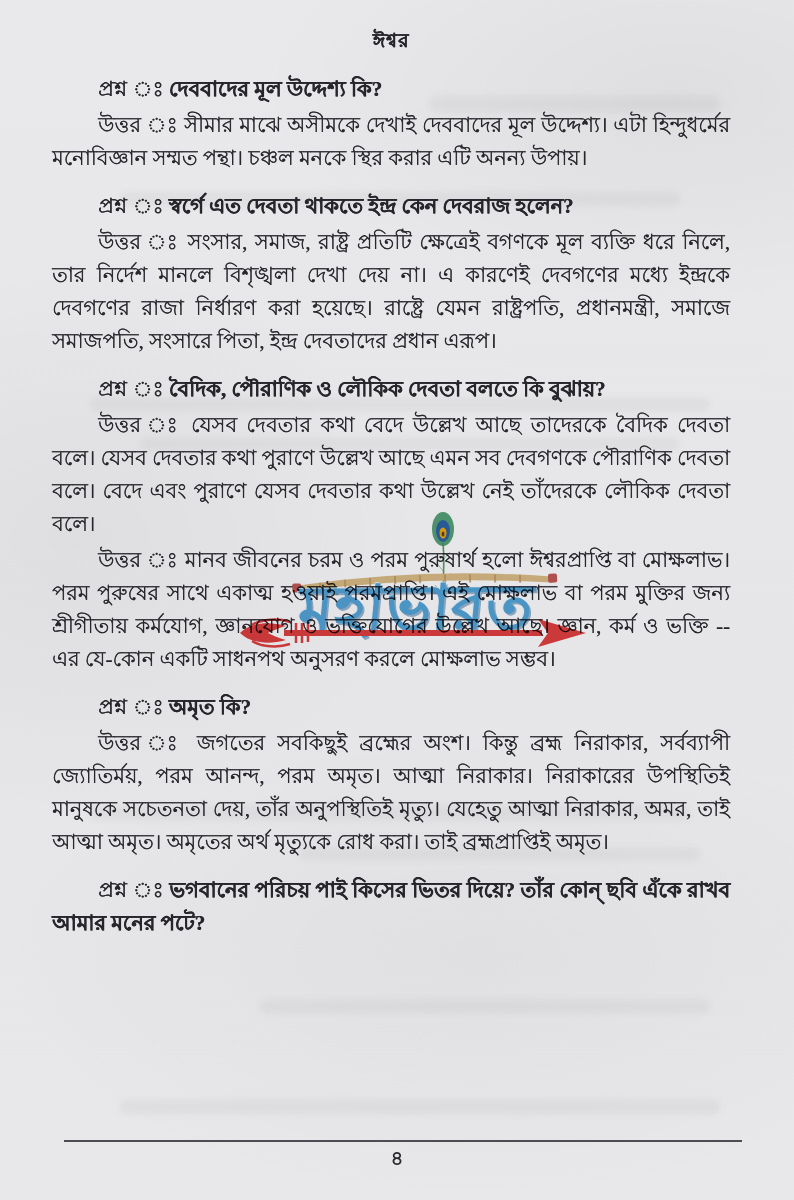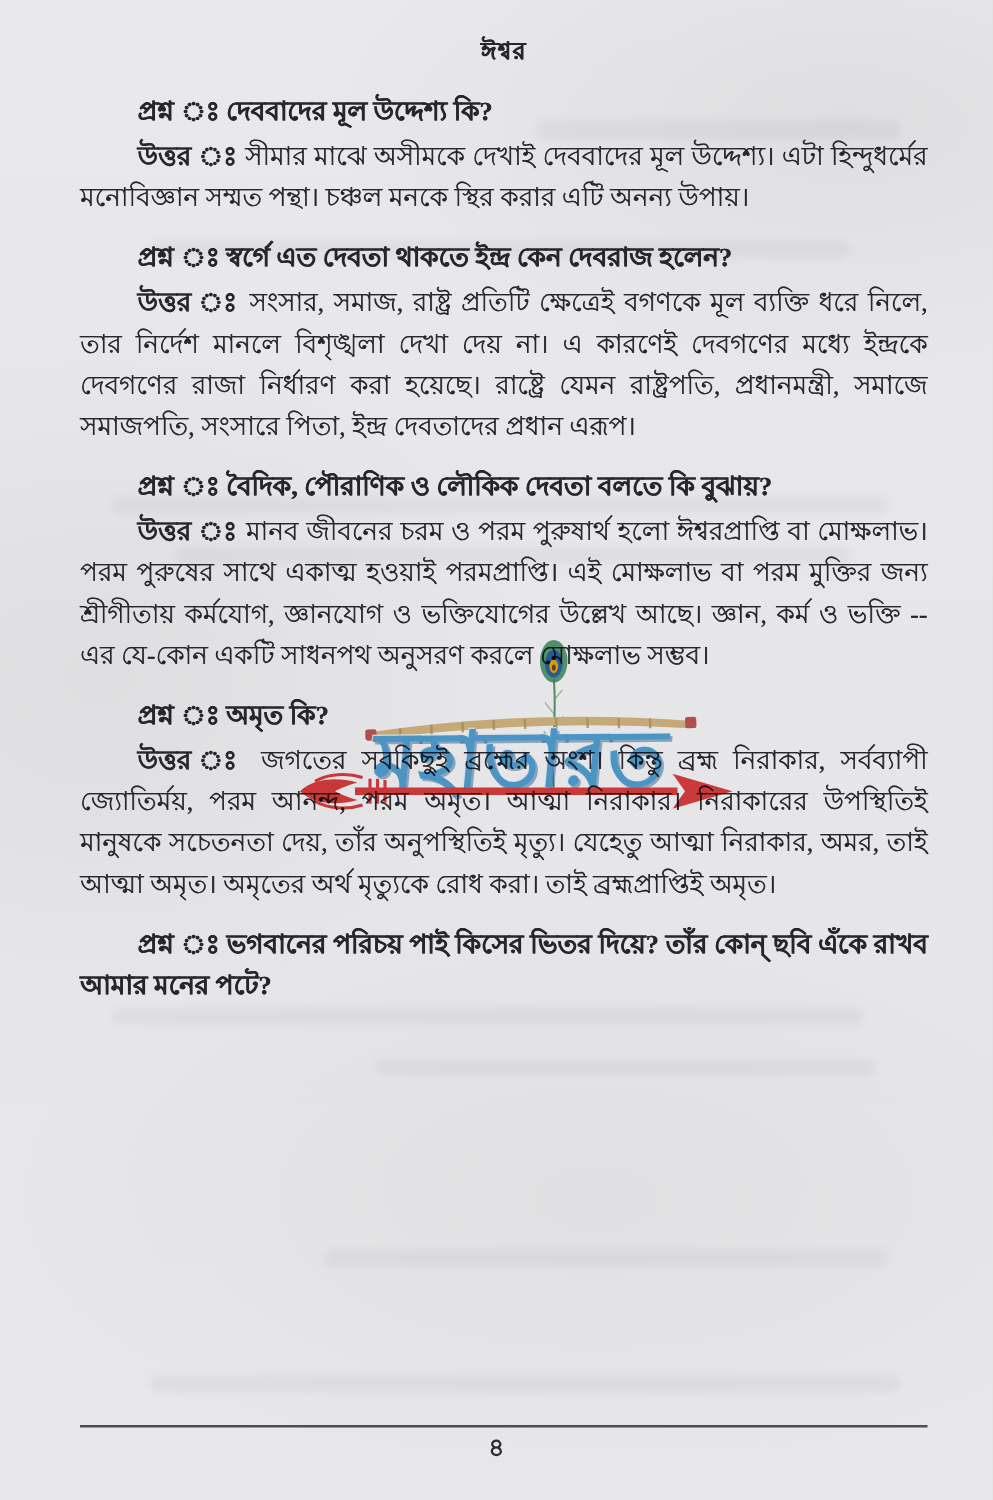--- a/index.html
+++ b/index.html
@@ -25,37 +25,37 @@
   .smudges div:nth-child(1){left:430px;top:96px;width:290px;height:16px;}
   .smudges div:nth-child(2){left:120px;top:192px;width:560px;height:14px;}
   .smudges div:nth-child(3){left:90px;top:398px;width:620px;height:13px;}
   .smudges div:nth-child(4){left:140px;top:438px;width:540px;height:12px;}
   .smudges div:nth-child(5){left:90px;top:806px;width:600px;height:14px;}
   .smudges div:nth-child(6){left:300px;top:848px;width:400px;height:12px;}
   .smudges div:nth-child(7){left:260px;top:1000px;width:450px;height:13px;}
   .smudges div:nth-child(8){left:120px;top:1100px;width:600px;height:14px;}
 
   .content{
-    position:absolute;left:64px;top:26px;width:678px;
+    position:absolute;left:52px;top:26px;width:678px;
   }
   .header-title{
     text-align:center;font-weight:bold;font-size:19px;
     letter-spacing:1px;margin-bottom:6px;
     text-shadow:0.3px 0 0 currentColor;
   }
   p{margin:0;text-align:justify;font-size:21px;line-height:33px;}
   p.question{
     font-weight:bold;text-indent:46px;margin-top:15px;
     text-shadow:0.4px 0 0 currentColor;
   }
   p.answer{
     text-indent:46px;margin-top:3px;
     text-shadow:0.25px 0 0 rgba(38,38,44,0.75);
   }
-  .prefix{font-weight:bold;}
+  .prefix{font-weight:normal;}
 
   
   .watermark{
     position:absolute;left:228px;top:505px;width:370px;height:190px;
     mix-blend-mode:multiply;opacity:0.95;pointer-events:none;
   }
   .wm-feather{position:absolute;left:185px;top:0;width:60px;height:125px;}
   .wm-flute{position:absolute;left:62px;top:62px;width:270px;height:22px;transform:rotate(-2deg);}
   .wm-text{
     position:absolute;left:28px;top:72px;width:320px;
@@ -98,20 +98,21 @@
 
     <div class="header-title">ঈশ্বর</div>
 
     <p class="question"><span class="prefix">প্রশ্ন ঃ</span> <span>দেববাদের মূল উদ্দেশ্য কি?</span></p>
     <p class="answer"><span class="prefix">উত্তর ঃ</span> <span>সীমার মাঝে অসীমকে দেখাই দেববাদের মূল উদ্দেশ্য। এটা হিন্দুধর্মের মনোবিজ্ঞান সম্মত পন্থা। চঞ্চল মনকে স্থির করার এটি অনন্য উপায়।</span></p>
 
     <p class="question"><span class="prefix">প্রশ্ন ঃ</span> <span>স্বর্গে এত দেবতা থাকতে ইন্দ্র কেন দেবরাজ হলেন?</span></p>
     <p class="answer"><span class="prefix">উত্তর ঃ</span> <span>সংসার, সমাজ, রাষ্ট্র প্রতিটি ক্ষেত্রেই বগণকে মূল ব্যক্তি ধরে নিলে, তার নির্দেশ মানলে বিশৃঙ্খলা দেখা দেয় না। এ কারণেই দেবগণের মধ্যে ইন্দ্রকে দেবগণের রাজা নির্ধারণ করা হয়েছে। রাষ্ট্রে যেমন রাষ্ট্রপতি, প্রধানমন্ত্রী, সমাজে সমাজপতি, সংসারে পিতা, ইন্দ্র দেবতাদের প্রধান এরূপ।</span></p>
 
     <p class="question"><span class="prefix">প্রশ্ন ঃ</span> <span>বৈদিক, পৌরাণিক ও লৌকিক দেবতা বলতে কি বুঝায়?</span></p>
+    <p class="answer"><span class="prefix">উত্তর ঃ</span> <span>যেসব দেবতার কথা বেদে উল্লেখ আছে তাদেরকে বৈদিক দেবতা বলে। যেসব দেবতার কথা পুরাণে উল্লেখ আছে এমন সব দেবগণকে পৌরাণিক দেবতা বলে। বেদে এবং পুরাণে যেসব দেবতার কথা উল্লেখ নেই তাঁদেরকে লৌকিক দেবতা বলে।</span></p>
 
     <p class="answer"><span class="prefix">উত্তর ঃ</span> <span>মানব জীবনের চরম ও পরম পুরুষার্থ হলো ঈশ্বরপ্রাপ্তি বা মোক্ষলাভ। পরম পুরুষের সাথে একাত্ম হওয়াই পরমপ্রাপ্তি। এই মোক্ষলাভ বা পরম মুক্তির জন্য শ্রীগীতায় কর্মযোগ, জ্ঞানযোগ ও ভক্তিযোগের উল্লেখ আছে। জ্ঞান, কর্ম ও ভক্তি -- এর যে-কোন একটি সাধনপথ অনুসরণ করলে মোক্ষলাভ সম্ভব।</span></p>
 
     <p class="question"><span class="prefix">প্রশ্ন ঃ</span> <span>অমৃত কি?</span></p>
     <p class="answer"><span class="prefix">উত্তর ঃ</span> <span>জগতের সবকিছুই ব্রহ্মের অংশ। কিন্তু ব্রহ্ম নিরাকার, সর্বব্যাপী জ্যোতির্ময়, পরম আনন্দ, পরম অমৃত। আত্মা নিরাকার। নিরাকারের উপস্থিতিই মানুষকে সচেতনতা দেয়, তাঁর অনুপস্থিতিই মৃত্যু। যেহেতু আত্মা নিরাকার, অমর, তাই আত্মা অমৃত। অমৃতের অর্থ মৃত্যুকে রোধ করা। তাই ব্রহ্মপ্রাপ্তিই অমৃত।</span></p>
 
     <p class="question"><span class="prefix">প্রশ্ন ঃ</span> <span>ভগবানের পরিচয় পাই কিসের ভিতর দিয়ে? তাঁর কোন্ ছবি এঁকে রাখব আমার মনের পটে?</span></p>
 
   </div>
 

